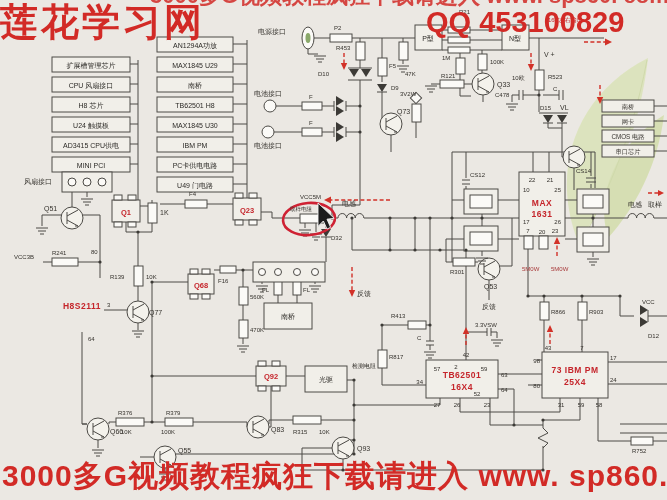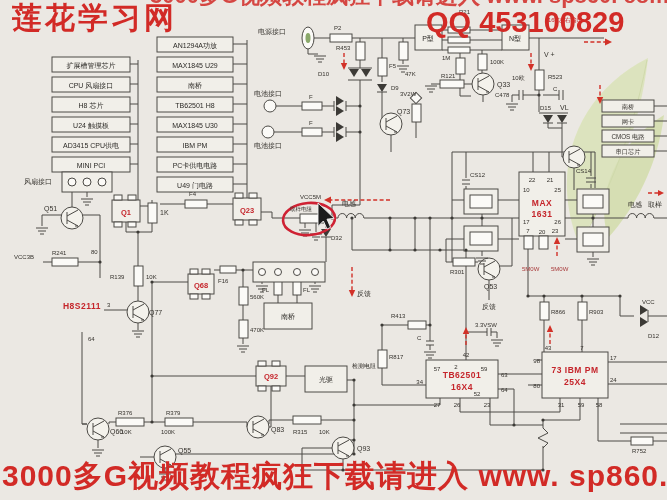--- a/index.html
+++ b/index.html
@@ -1,18 +1,18 @@
 <!DOCTYPE html>
 <html><head>
 <meta charset="utf-8">
 <style>
   body{margin:0}
   .stage{position:relative;width:667px;height:500px;background:#e7e4df;overflow:hidden;font-family:"Liberation Sans",sans-serif}
   .banner{position:absolute;color:#d22a26;font-weight:bold;white-space:nowrap;z-index:5;line-height:1}
-  #site{left:12px;top:3px;font-size:30px;letter-spacing:3px}
+  #site{left:0;top:3px;font-size:38px;letter-spacing:3px}
   #url{left:181px;top:10px;font-size:29px;letter-spacing:1px}
   #qq{left:426px;top:8px;font-size:29px}
   #strip{left:150px;top:-15px;font-size:22px;opacity:.85}
   #bottom{left:2px;top:461px;font-size:30px;letter-spacing:1px}
   svg.sch{position:absolute;left:0;top:0;z-index:2}
   svg text{font-family:"Liberation Sans",sans-serif;fill:#35322d}
   .t{font-size:7px}.t6{font-size:6px}.t5{font-size:5.5px}
   .tm{text-anchor:middle}.te{text-anchor:end}
   .tc{font-size:7px;text-anchor:middle;fill:#2c2a26}
   .tc6{font-size:6.3px;text-anchor:middle}

